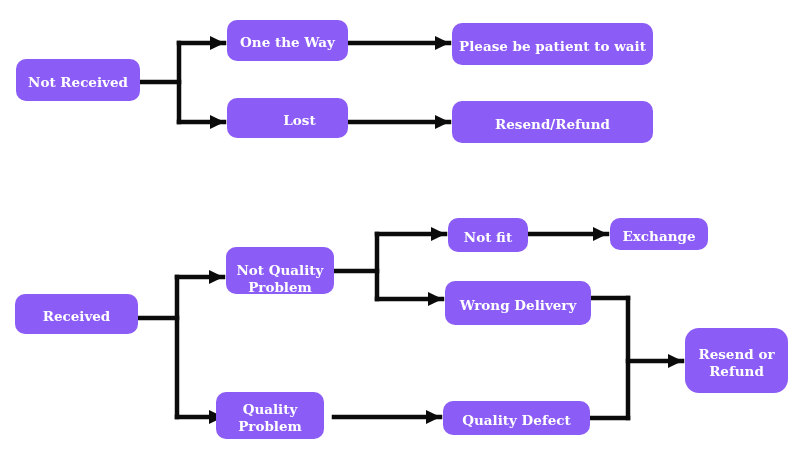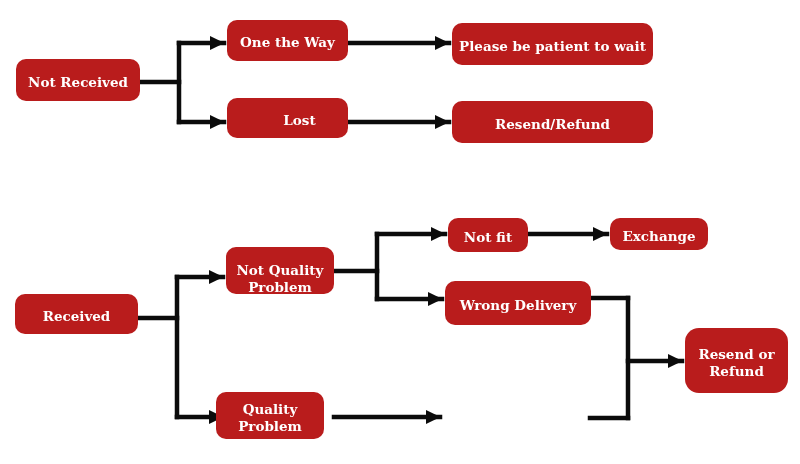--- a/index.html
+++ b/index.html
@@ -17,21 +17,21 @@
   }
   .edges {
     position: absolute;
     left: 0;
     top: 0;
     width: 800px;
     height: 464px;
   }
   .node {
     position: absolute;
-    background: #b91c1c;
+    background: #8b5cf6;
     color: #ffffff;
     border-radius: 10px;
     display: flex;
     align-items: center;
     justify-content: center;
     text-align: center;
     font-weight: bold;
     font-size: 13.5px;
     line-height: 17px;
     box-sizing: border-box;
@@ -125,18 +125,21 @@
   </div>
   <div class="node" id="n-not-fit">
     <span class="lbl">Not fit</span>
   </div>
   <div class="node" id="n-exchange">
     <span class="lbl">Exchange</span>
   </div>
   <div class="node" id="n-wrong-delivery">
     <span class="lbl">Wrong Delivery</span>
   </div>
+  <div class="node" id="n-quality-defect">
+    <span class="lbl">Quality Defect</span>
+  </div>
   <div class="node" id="n-resend-or-refund">
     <span class="lbl">Resend or
 Refund</span>
   </div>
 
 </div>
 
 </body></html>

